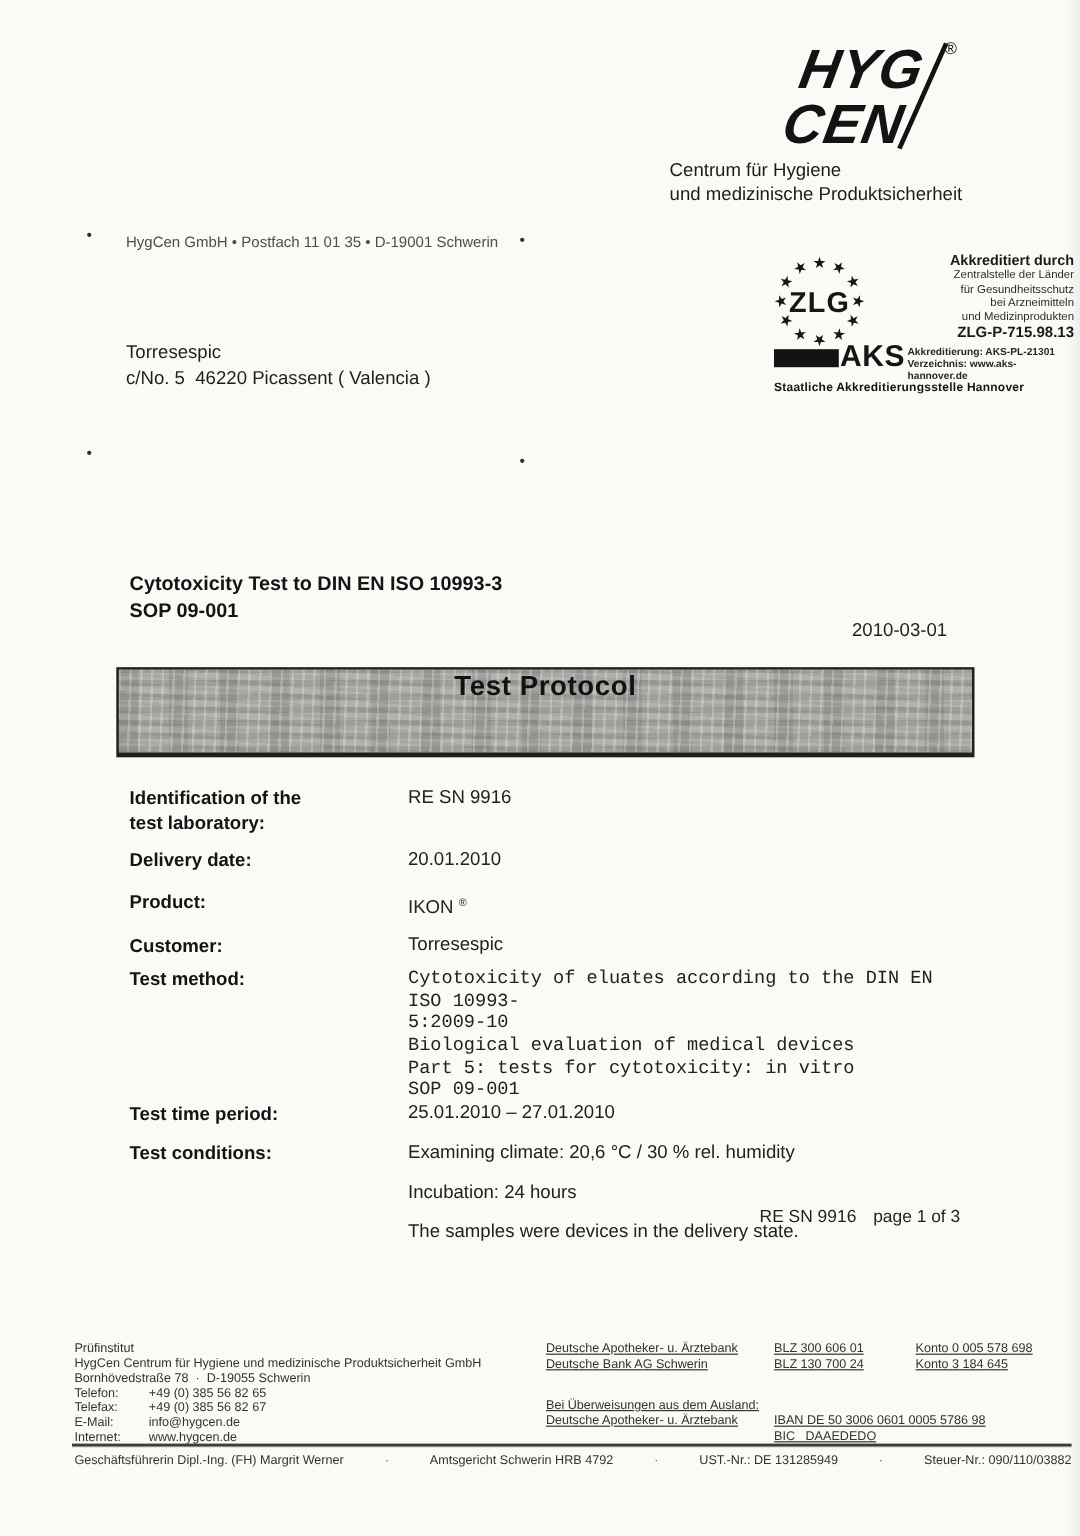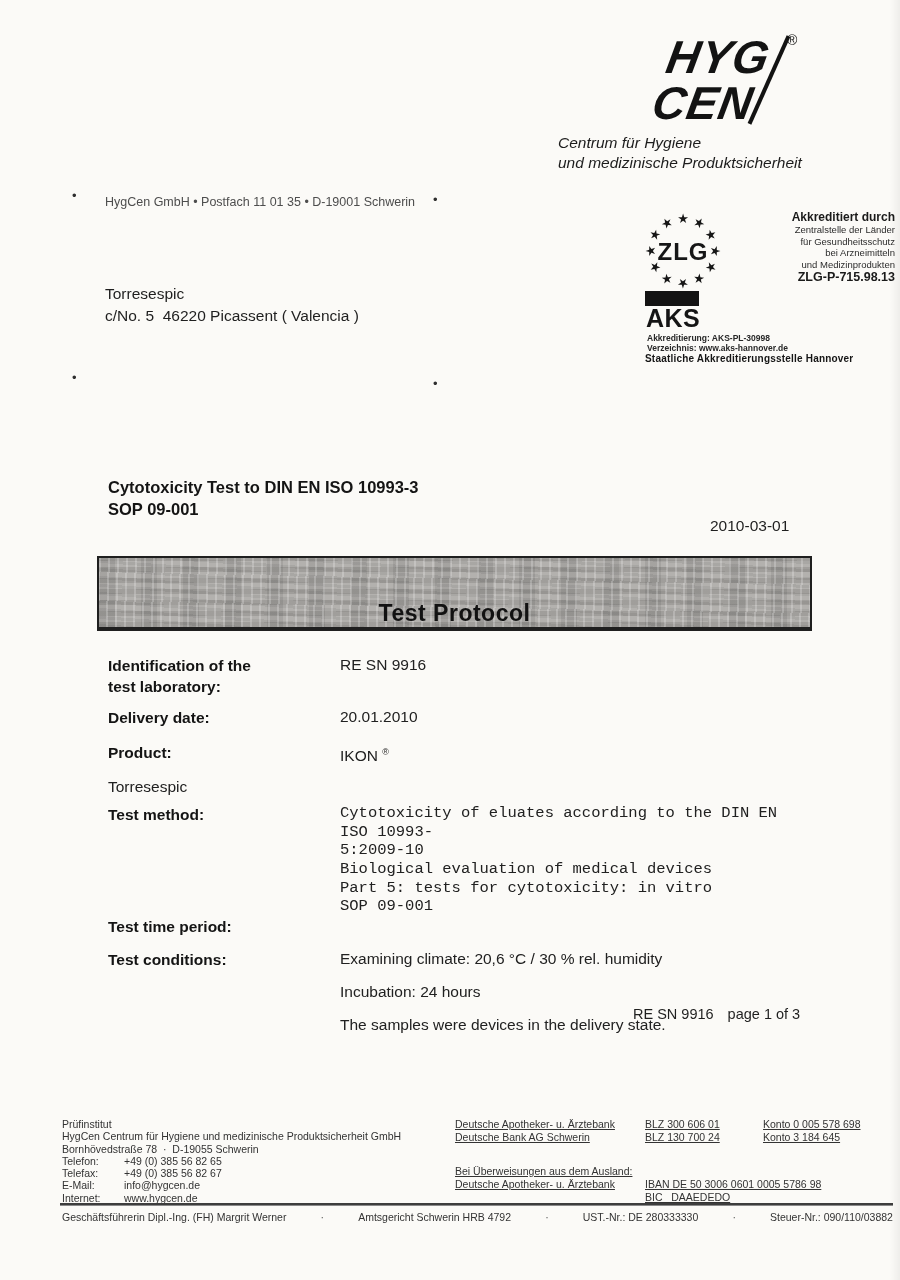--- a/index.html
+++ b/index.html
@@ -17,39 +17,39 @@
   .logo { position:absolute; top:32px; left:555px; width:310px; height:180px; }
   .logo-mark { position:relative; height:100px; }
   .logo-hyg, .logo-cen {
     position:absolute; font-style:italic; font-weight:bold; font-size:46px;
     letter-spacing:1px; color:#131313; transform:skewX(-10deg); line-height:1;
   }
   .logo-hyg { left:112px; top:2px; }
   .logo-cen { left:98px; top:48px; }
   .logo-slash { position:absolute; left:212px; top:0px; width:4px; height:96px; background:#131313; transform:rotate(24deg); }
   .logo-reg { position:absolute; left:232px; top:0px; font-size:14px; color:#131313; }
-  .logo-tagline { position:absolute; top:101px; left:3px; font-style:italic; font-size:15.5px; line-height:20px; color:#1c1c1c; }
+  .logo-tagline { position:absolute; top:101px; left:3px; font-size:15.5px; line-height:20px; color:#1c1c1c; }
 
   
   .sender { position:absolute; left:105px; top:195px; font-size:12.5px; color:#4d4d4d; }
   .fold-dot { position:absolute; font-size:13px; color:#2e2e2e; }
   .dot-tl { left:72px;  top:188px; }
   .dot-tr { left:433px; top:192px; }
   .dot-bl { left:72px;  top:370px; }
   .dot-br { left:433px; top:376px; }
 
   
   .zlg-stars { position:absolute; left:638px; top:206px; }
   .zlg-text  { position:absolute; left:733px; top:210px; width:162px; text-align:right; color:#1a1a1a; }
   .zlg-l-bold  { font-weight:bold; font-size:12px; line-height:14px; }
   .zlg-l-small { font-size:9.5px; line-height:11.5px; color:#2b2b2b; }
   .zlg-l-code  { font-weight:bold; font-size:12.5px; line-height:15px; }
 
   .aks { position:absolute; left:645px; top:285px; width:252px; color:#151515; }
-  .aks-row { display:flex; align-items:flex-start;flex-direction:column; }
+  .aks-row { display:flex; align-items:flex-start; }
   .aks-block { width:54px; height:15px; background:#131313; margin-top:6px; }
   .aks-word { font-size:25px; font-weight:bold; letter-spacing:0.5px; line-height:24px; margin-left:1px; }
   .aks-small { margin-left:2px; margin-top:3px; font-size:8.5px; font-weight:bold; line-height:10px; color:#272727; }
   .aks-bottom { font-size:10px; font-weight:bold; margin-top:0px; letter-spacing:0.2px; }
 
   
   .recipient { position:absolute; left:105px; top:283px; font-size:15.5px; line-height:22px; color:#1f1f1f; }
   .recipient .country { margin-top:12px; }
 
   
@@ -59,21 +59,21 @@
   
   .banner {
     position:absolute; left:97px; top:556px; width:715px; height:75px;
     border:2px solid #1f1f1f; border-bottom-width:4px;
     background-color:#b3b1ae;
     background-image:
       repeating-linear-gradient(92deg, rgba(255,255,255,0.22) 0 2px, rgba(0,0,0,0) 2px 9px),
       repeating-linear-gradient(4deg, rgba(0,0,0,0.06) 0 3px, rgba(0,0,0,0) 3px 8px),
       repeating-linear-gradient(90deg, rgba(0,0,0,0.08) 0 16px, rgba(0,0,0,0) 16px 42px),
       repeating-linear-gradient(0deg, rgba(125,123,120,0.35) 0 5px, rgba(0,0,0,0) 5px 11px);
-    display:flex; align-items:flex-end; justify-content:center;
+    display:flex; align-items:flex-start; justify-content:center;
   }
   .banner-title { font-size:23px; font-weight:bold; color:#121212; letter-spacing:0.5px; }
 
   
   .protocol { position:absolute; left:108px; top:655px; width:706px; }
   .p-row { display:grid; grid-template-columns:232px 1fr; }
   .p-label { font-weight:bold; font-size:15.5px; line-height:21px; color:#141414; }
   .p-value { font-size:15.5px; line-height:20px; color:#212121; }
   .r-ident    { margin-bottom:10px; }
   .r-delivery { margin-bottom:14px; }
@@ -149,21 +149,21 @@
     <div class="zlg-l-small">bei Arzneimitteln</div>
     <div class="zlg-l-small">und Medizinprodukten</div>
     <div class="zlg-l-code">ZLG-P-715.98.13</div>
   </div>
 
   <div class="aks">
     <div class="aks-row">
       <span class="aks-block"></span>
       <span class="aks-word">AKS</span>
       <span class="aks-small">
-        <div>Akkreditierung: AKS-PL-30998</div>
+        <div>Akkreditierung: AKS-PL-21301</div>
         <div>Verzeichnis: www.aks-hannover.de</div>
       </span>
     </div>
     <div class="aks-bottom">Staatliche Akkreditierungsstelle Hannover</div>
   </div>
 
   <div class="recipient">
     <div class="prewrap">Torresespic</div>
     <div class="prewrap">c/No. 5  46220 Picassent ( Valencia )</div>
   </div>
@@ -186,32 +186,34 @@
     </div>
     <div class="p-row r-delivery">
       <div class="p-label">Delivery date:</div>
       <div class="p-value">20.01.2010</div>
     </div>
     <div class="p-row r-product">
       <div class="p-label">Product:</div>
       <div class="p-value"><span>IKON</span> <span class="reg-sup">®</span></div>
     </div>
     <div class="p-row r-customer">
+      <div class="p-label">Customer:</div>
       <div class="p-value">Torresespic</div>
     </div>
     <div class="p-row r-method">
       <div class="p-label">Test method:</div>
       <div class="p-value prewrap">Cytotoxicity of eluates according to the DIN EN ISO 10993-
 5:2009-10
 Biological evaluation of medical devices
 Part 5: tests for cytotoxicity: in vitro
 SOP 09-001</div>
     </div>
     <div class="p-row r-period">
       <div class="p-label">Test time period:</div>
+      <div class="p-value">25.01.2010 – 27.01.2010</div>
     </div>
     <div class="p-row r-conditions">
       <div class="p-label">Test conditions:</div>
       <div class="p-value">
         <div>Examining climate: 20,6 °C / 30 % rel. humidity</div>
         <div class="cond-extra">Incubation: 24 hours</div>
         <div class="cond-extra">The samples were devices in the delivery state.</div>
       </div>
     </div>
   </div>
@@ -256,18 +258,18 @@
     </div>
   </div>
 
   <div class="footer-rule"></div>
 
   <div class="legal">
     <span>Geschäftsführerin Dipl.-Ing. (FH) Margrit Werner</span>
     <span class="sep">·</span>
     <span>Amtsgericht Schwerin HRB 4792</span>
     <span class="sep">·</span>
-    <span>UST.-Nr.: DE 280333330</span>
+    <span>UST.-Nr.: DE 131285949</span>
     <span class="sep">·</span>
     <span>Steuer-Nr.: 090/110/03882</span>
   </div>
 
 </div>
 
 </body></html>

